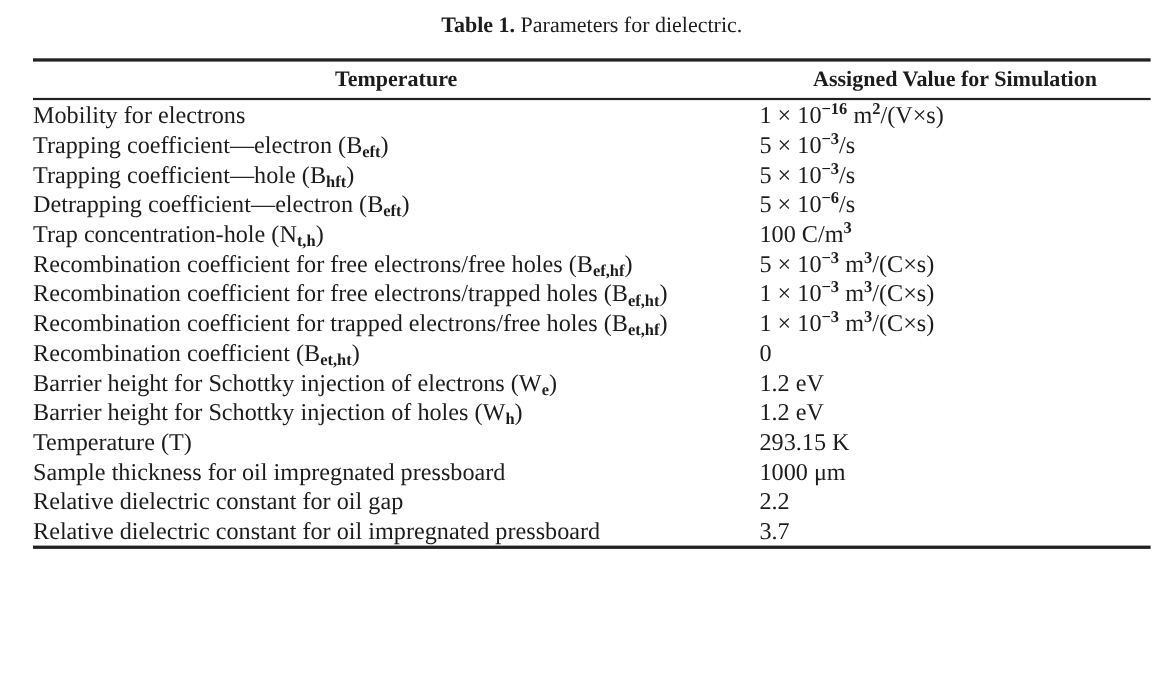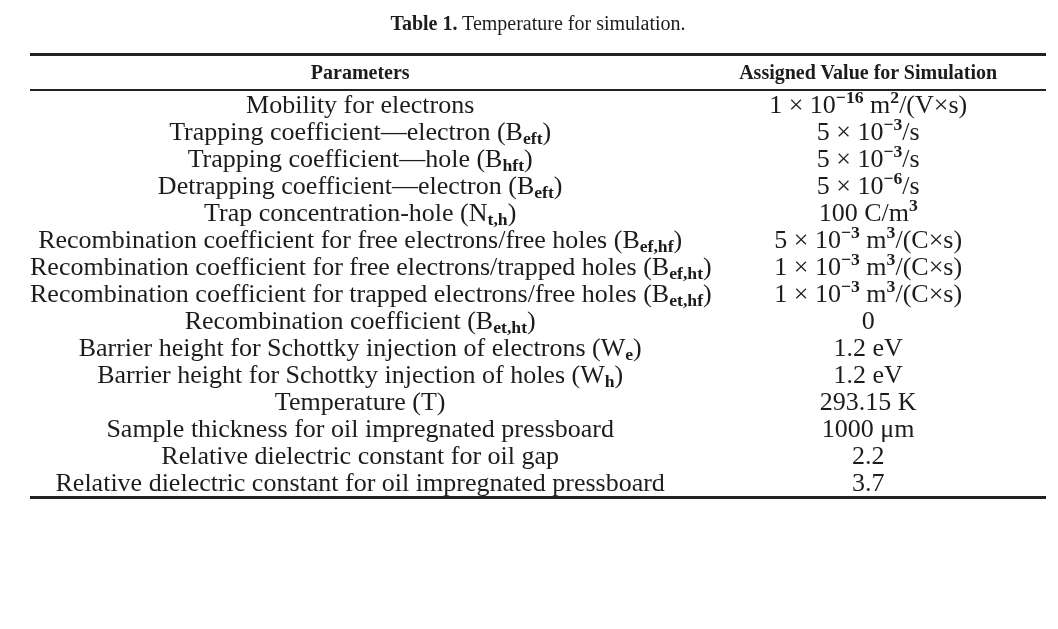--- a/index.html
+++ b/index.html
@@ -41,22 +41,22 @@
   }
   th {
     font-size: 20px;
     font-weight: bold;
     text-align: center;
     height: 33px;
     padding: 0;
     vertical-align: middle;
   }
   td {
-    font-size: 26px;
-    text-align: center;
+    font-size: 22px;
+    text-align: left;
     height: 27px;
     padding: 0;
     line-height: 1;
     vertical-align: middle;
     white-space: nowrap;
   }
   sup, sub {
     font-size: 68%;
     line-height: 0;
     font-weight: bold;
@@ -64,31 +64,31 @@
   sup { vertical-align: 0.55em; }
   sub { vertical-align: -0.25em; }
 </style>
 </head>
 <body>
 
 <div class="page">
 
   <div class="caption">
     <span class="cap-label">Table 1.</span>
-    <span class="cap-text">Temperature for simulation.</span>
+    <span class="cap-text">Parameters for dielectric.</span>
   </div>
 
   <table class="params-table">
     <colgroup>
       <col class="c-param">
       <col class="c-value">
     </colgroup>
     <thead>
       <tr>
-        <th>Parameters</th>
+        <th>Temperature</th>
         <th>Assigned Value for Simulation</th>
       </tr>
     </thead>
     <tbody>
   <tr>
     <td>Mobility for electrons</td>
     <td>1 × 10<sup>−16</sup> m<sup>2</sup>/(V×s)</td>
   </tr>
 
 

